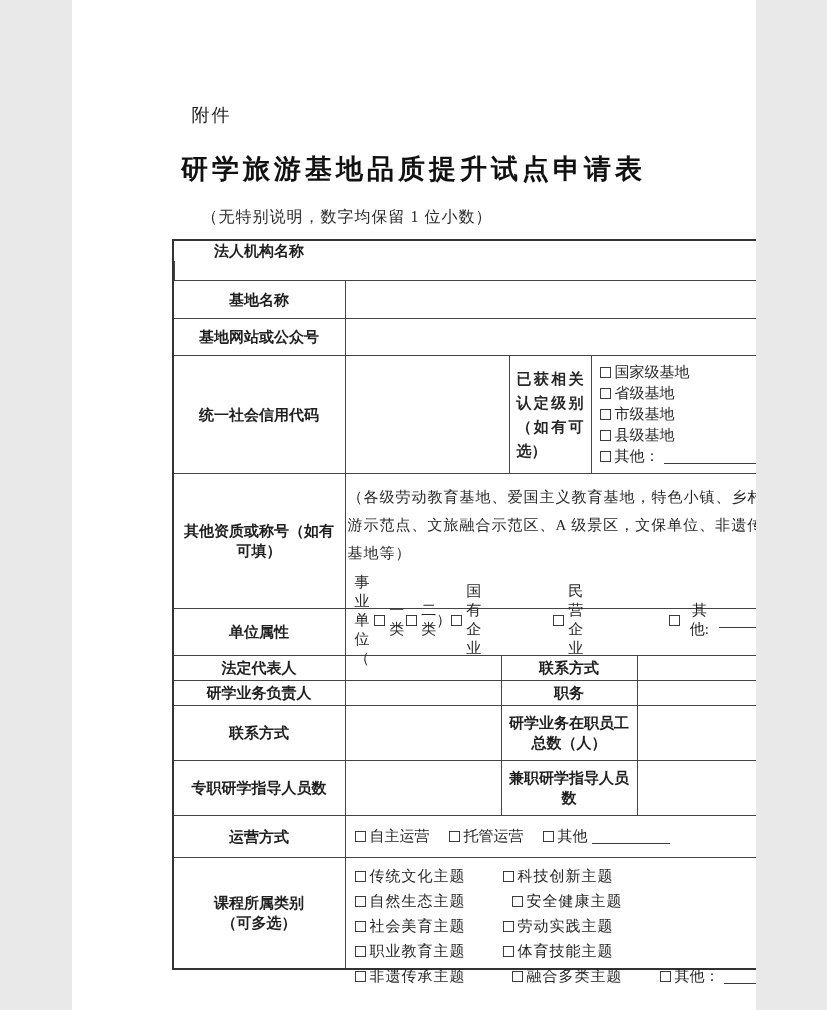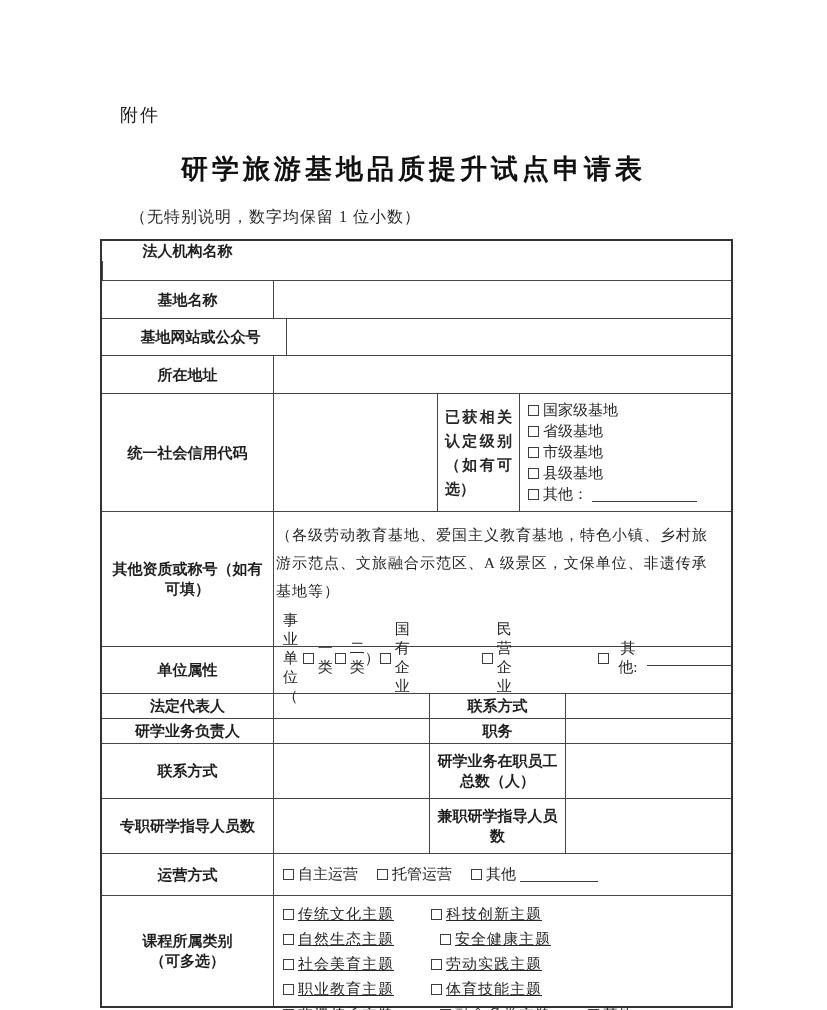--- a/index.html
+++ b/index.html
@@ -1,20 +1,20 @@
 <!DOCTYPE html>
 <html><head>
 <meta charset="utf-8">
 <style>
   * { box-sizing: border-box; margin: 0; padding: 0; }
   html,body { background:#e9e9e9; }
   body { font-family: "Liberation Serif", "DejaVu Serif", serif; color:#222; }
   .page {
     position: relative;
-    width: 827px; height: 1010px;
+    width: 684px; height: 1010px;
     background: #ffffff;
     margin: 0 auto;
     overflow: hidden;
   }
   .attachment {
     font-family: "Liberation Sans", "DejaVu Sans", sans-serif;
     font-size: 18px; letter-spacing: 2px;
     padding: 103px 0 0 120px;
     color:#1d1d1d;
   }
@@ -41,21 +41,21 @@
     display:flex; align-items:center; justify-content:center;
     text-align:center; font-weight:bold; line-height:20px;
     padding: 0 6px; color:#1f1f1f;
   }
   .w-label  { width: 171px; flex:none; }
   .w-rest   { flex: 1; }
   .w-val5   { width: 164px; flex:none; }
   .w-cert   { width: 82px;  flex:none; }
   .w-val8   { width: 156px; flex:none; }
   .w-sub8   { width: 136px; flex:none; }
-  .h39 { height: 39px; flex-direction: column; } .h38 { height: 38px; } .h37 { height: 37px; padding-left: 13px; }
+  .h39 { height: 39px; flex-direction: column; } .h38 { height: 38px; } .h37 { height: 37px; }
   .h118{ height: 118px;} .h135{ height: 135px;} .h47 { height: 47px; }
   .h25 { height: 25px; } .h55 { height: 55px; } .h42 { height: 42px; }
   .h111{ height: 111px;}
   .cb {
     display:inline-block; flex:none;
     width: 11px; height: 11px;
     border: 1px solid #3d3d3d;
     margin-right: 4px; vertical-align: -1px;
     background:#fff;
   }
@@ -73,21 +73,21 @@
   .unit-line { display:flex; align-items:center; height:22px; }
   .gap-right { margin-left:auto; margin-right:72px; display:flex; align-items:center; }
   .gap-62 { margin-left:86px; display:flex; align-items:center;text-align:center; }
   .sub-label {
     display:flex; align-items:center; justify-content:center;
     text-align:center; font-weight:bold; line-height:20px; padding:0 4px;
     color:#1f1f1f;
   }
   .op-cell { display:flex; align-items:center; padding-left:9px; gap:19px; }
   .op-item { display:flex; align-items:center; }
-  .cat-cell { padding: 6px 0 0 9px; display:flex; flex-wrap:wrap; align-content:flex-start;text-decoration:underline; }
+  .cat-cell { padding: 6px 0 0 9px; display:flex; flex-wrap:wrap; align-content:flex-start; }
   .cat-item { display:flex; align-items:center; width:148px; height:25px; letter-spacing:1px; }
   .cat-item:nth-child(3n) { width:157px; }
   .cat-other { display:flex; align-items:center; height:25px; }
   .fill { width:100%; height:100%; }
 </style>
 </head>
 <body>
 
 <div class="page">
 
@@ -108,26 +108,20 @@
       <div class="cell w-rest">
           <div class="fill"></div>
         </div>
     </div>
     <div class="row h37">
       <div class="cell w-label label">基地网站或公众号</div>
       <div class="cell w-rest">
           <div class="fill"></div>
         </div>
     </div>
-    <div class="row h38">
-      <div class="cell w-label label">所在地址</div>
-      <div class="cell w-rest">
-          <div class="fill"></div>
-        </div>
-    </div>
 
     <div class="row h118">
       <div class="cell w-label label">统一社会信用代码</div>
       <div class="cell w-val5">
           <div class="fill"></div>
         </div>
       <div class="cell w-cert cert-label">已获相关认定级别（如有可选）</div>
       <div class="cell w-rest cert-cell">
         <div class="opt-line">
           <span class="cb"></span>

